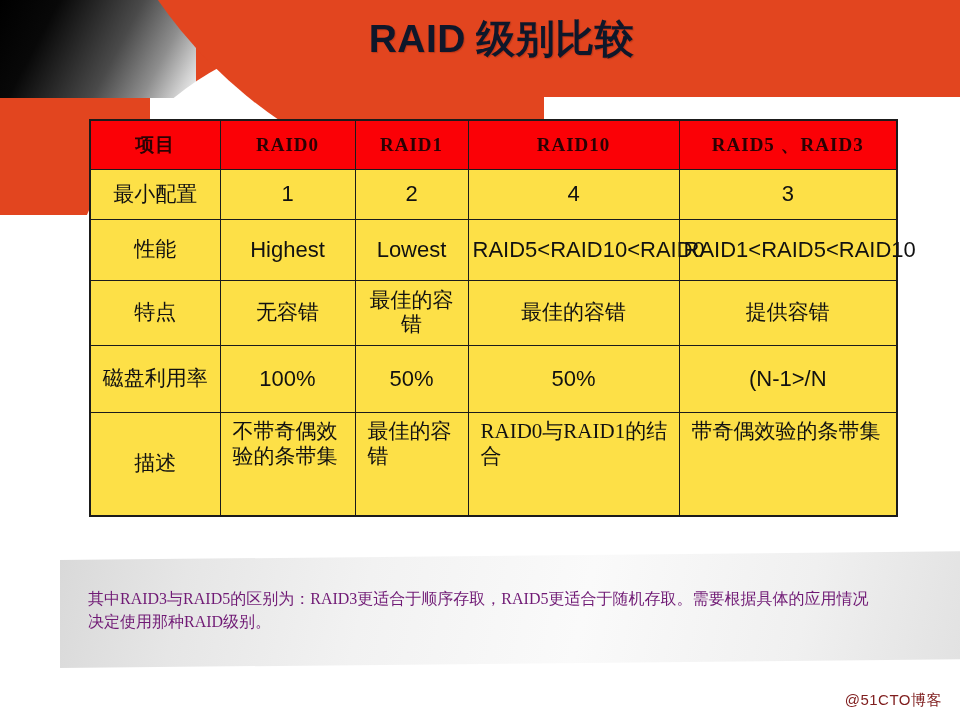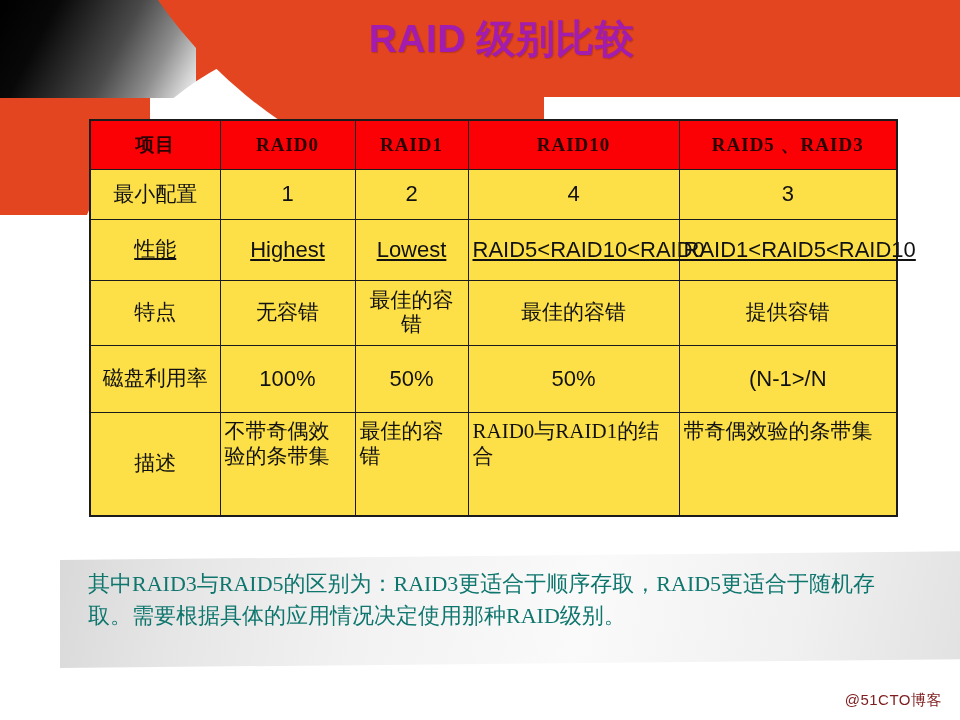--- a/index.html
+++ b/index.html
@@ -90,21 +90,21 @@
   .slide-title {
     position: absolute;
     left: 0;
     top: 12px;
     width: 960px;
     text-align: center;
     padding-left: 43px;
     box-sizing: border-box;
     font-size: 39px;
     font-weight: bold;
-    color: #a21caf;
+    color: #0f172a;
     letter-spacing: 0.5px;
     z-index: 6;
     font-family: "Liberation Serif", "DejaVu Serif", serif;
     text-shadow: 1px 1px 1px rgba(120,30,10,0.35);
     white-space: nowrap;
   }
   .slide-title .lat { font-family: "Liberation Sans", sans-serif; font-weight: bold; }
 
   
   #cmp-table {
@@ -145,55 +145,55 @@
     font-size: 21px;
     color: #111111;
     font-family: "Liberation Serif", "DejaVu Serif", serif;
   }
   
   #cmp-table tbody td.sans {
     font-family: "Liberation Sans", "DejaVu Sans", sans-serif;
     font-size: 22px;
   }
   #cmp-table tbody tr.r-min td { height: 45px; }
-  #cmp-table tbody tr.r-perf td { height: 56px; text-decoration: underline; }
+  #cmp-table tbody tr.r-perf td { height: 56px; }
   #cmp-table tbody tr.r-feat td { height: 60px; }
   #cmp-table tbody tr.r-util td { height: 62px; margin-left: 41px; }
   #cmp-table tbody tr.r-desc td { height: 90px; }
   #cmp-table tbody td.lbl { font-size: 21px; }
   #cmp-table tbody td.desc {
     text-align: left;
     vertical-align: top;
-    padding: 6px 6px 6px 4px;
+    padding: 6px 6px 6px 12px;
     font-size: 21px;
     line-height: 1.18;
   }
 
   
   .note-panel {
     position: absolute;
     left: 60px;
     top: 560px;
     width: 900px;
     height: 108px;
     background: linear-gradient(103deg, #d9d9d9 0%, #e6e6e6 14%, #f2f2f2 34%, #fafafa 58%, #f0f0f0 82%, #e2e2e2 100%);
     transform: skewY(-0.55deg);
     transform-origin: left top;
     z-index: 5;
   }
   .note-text {
     position: absolute;
     left: 88px;
-    top: 568px;
+    top: 587px;
     width: 790px;
     z-index: 6;
     font-family: "Liberation Serif", "DejaVu Serif", serif;
-    font-size: 22px;
+    font-size: 16px;
     line-height: 1.45;
-    color: #0f766e;
+    color: #701a75;
     letter-spacing: 0px;
   }
 
   
   .watermark {
     position: absolute;
     right: 18px;
     bottom: 10px;
     font-family: "Liberation Sans", "DejaVu Sans", sans-serif;
     font-size: 15px;

